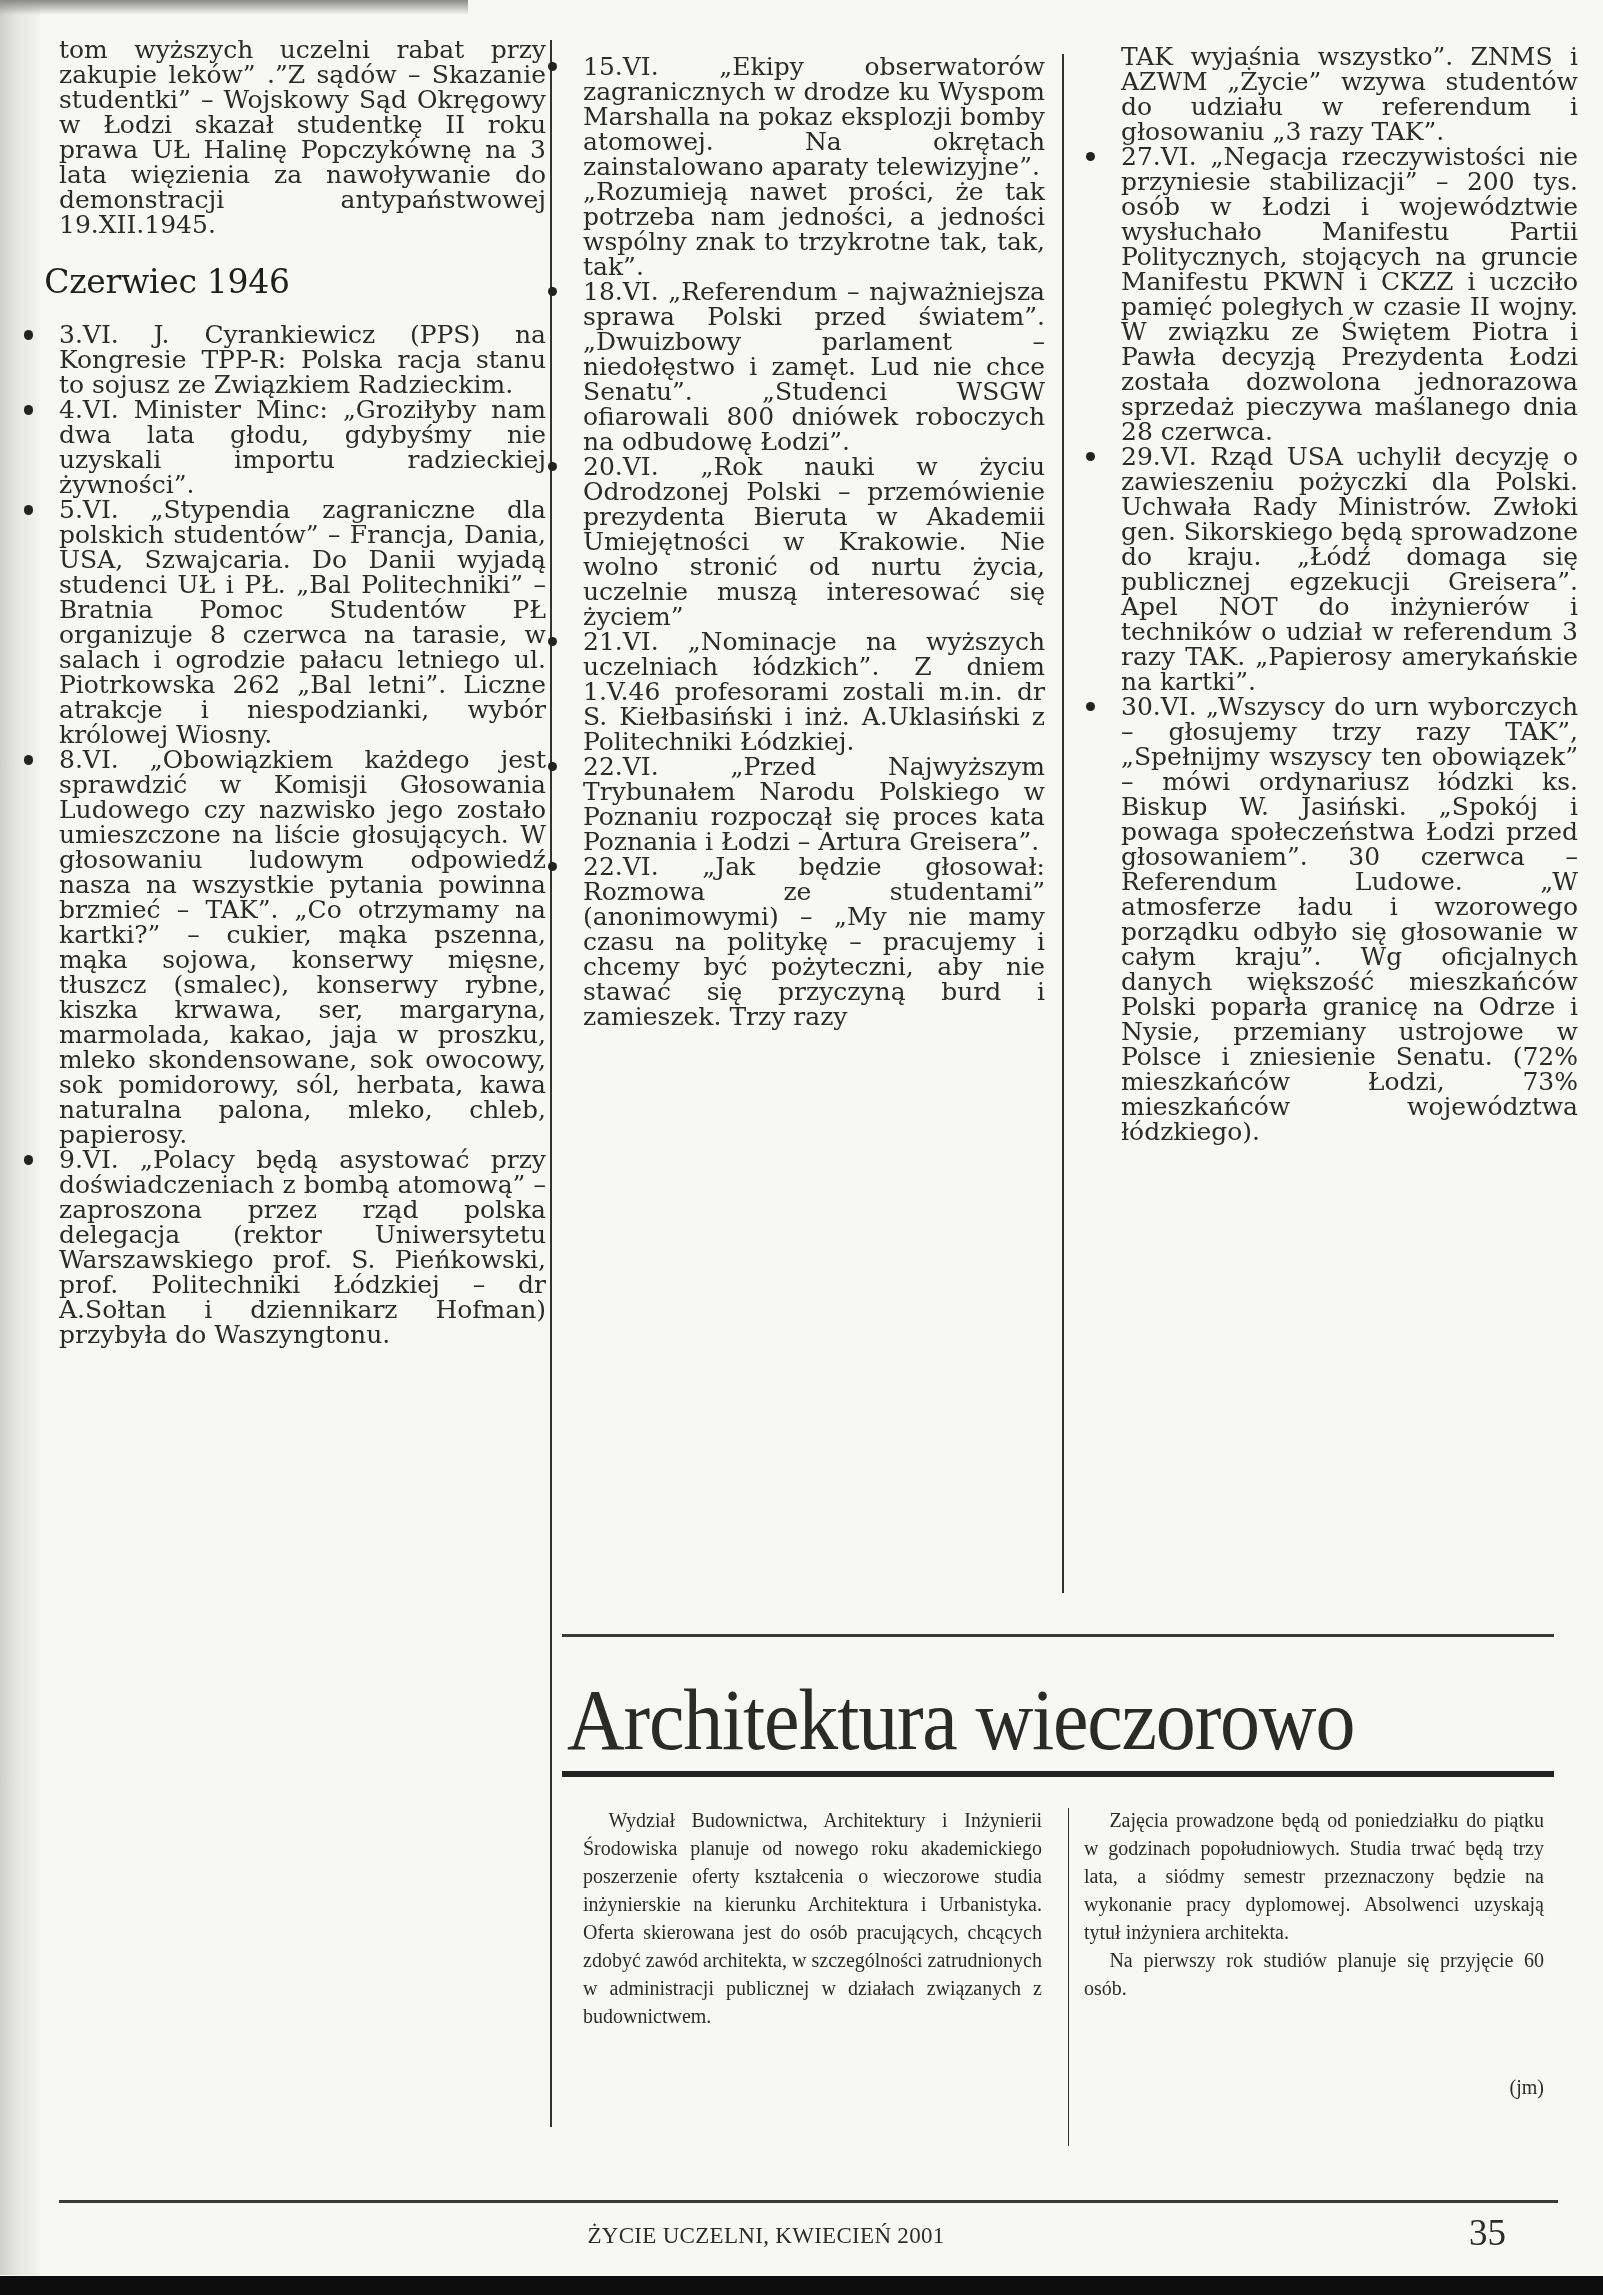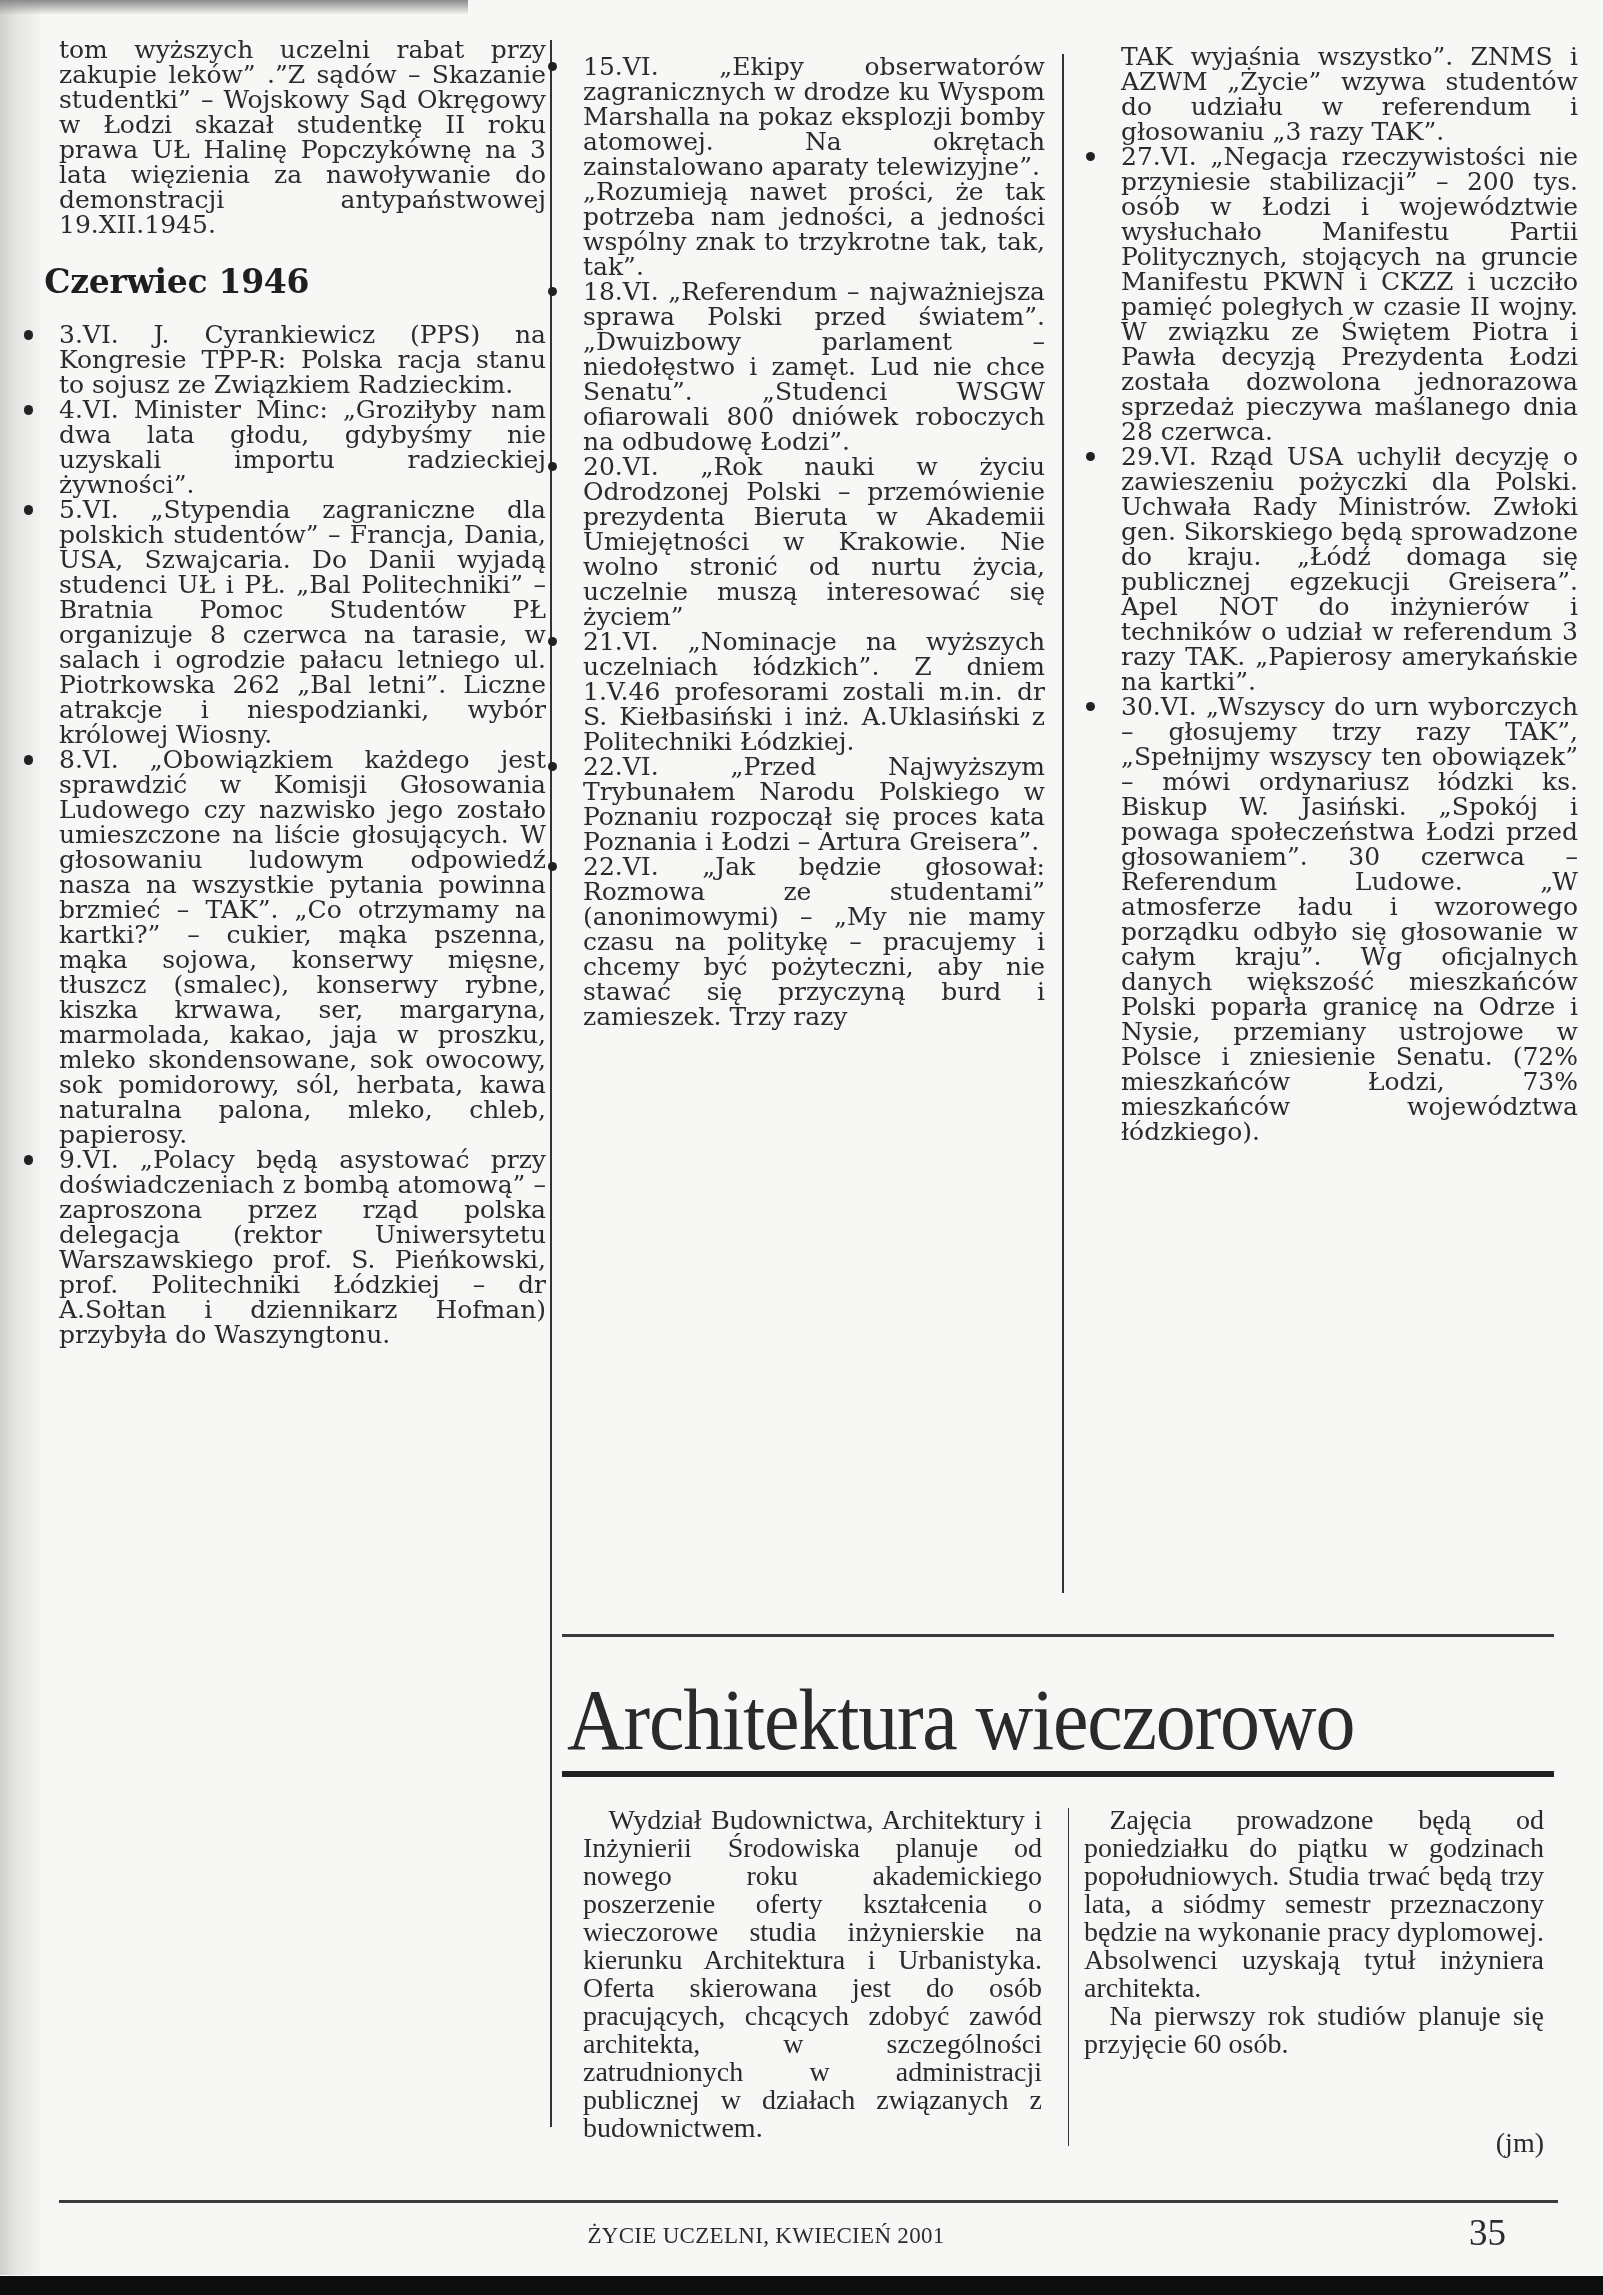--- a/index.html
+++ b/index.html
@@ -27,36 +27,36 @@
   .col p { margin: 0; }
   .c1 { left: 59px; top: 37px; width: 487px; }
   .c2 { left: 583px; top: 54px; width: 462px; }
   .c3 { left: 1097px; top: 44px; width: 457px; margin-left: 24px; }
   .entry { position: relative; padding-left: 0; margin: 0; }
   .entry .bullet {
     position: absolute; left: -35px; top: 8px; width: 9.4px; height: 9.4px;
     border-radius: 50%; background: #222;
   }
   .section-h {
-    font-weight: bold; font-size: 33px; line-height: 40px; margin: 25.4px 0 20px -14.7px;
+    font-weight: normal; font-size: 33px; line-height: 40px; margin: 25.4px 0 20px -14.7px;
     font-family: "DejaVu Serif", serif; letter-spacing: -0.3px; color: #1f1f1f;
   }
   .vrule { position: absolute; width: 2px; background: #333; }
   .hrule { position: absolute; height: 2.7px; background: #3a3a3a; }
   .hrule.thick { height: 6px; background: #222; }
   .headline {
     position: absolute; left: 567px; top: 1673px; width: 990px;
     font-family: "Liberation Serif", "DejaVu Serif", serif;
     font-size: 86px; line-height: 94px; color: #2a2a2a; letter-spacing: -1.3px;
     transform: scaleX(0.93); transform-origin: left;
     white-space: nowrap;
   }
   .article {
     position: absolute; font-family: "Liberation Serif", serif;
-    font-size: 28px; line-height: 28px; text-align: justify; color: #2b2b2b;
+    font-size: 20px; line-height: 28px; text-align: justify; color: #2b2b2b;
   }
   .article p { margin: 0; text-indent: 25.4px; }
   .a1 { left: 583px; top: 1806px; width: 459px; }
   .a2 { left: 1084px; top: 1806px; width: 460px; }
   .signature { text-align: right; margin-top: 71px !important; text-indent: 0 !important; }
   .footer-title {
     position: absolute; left: 525px; top: 2223px; width: 482px; text-align: center;
     font-family: "Liberation Serif", serif; font-size: 23px; letter-spacing: 0.3px; color: #2c2c2c;
   }
   .page-num {

